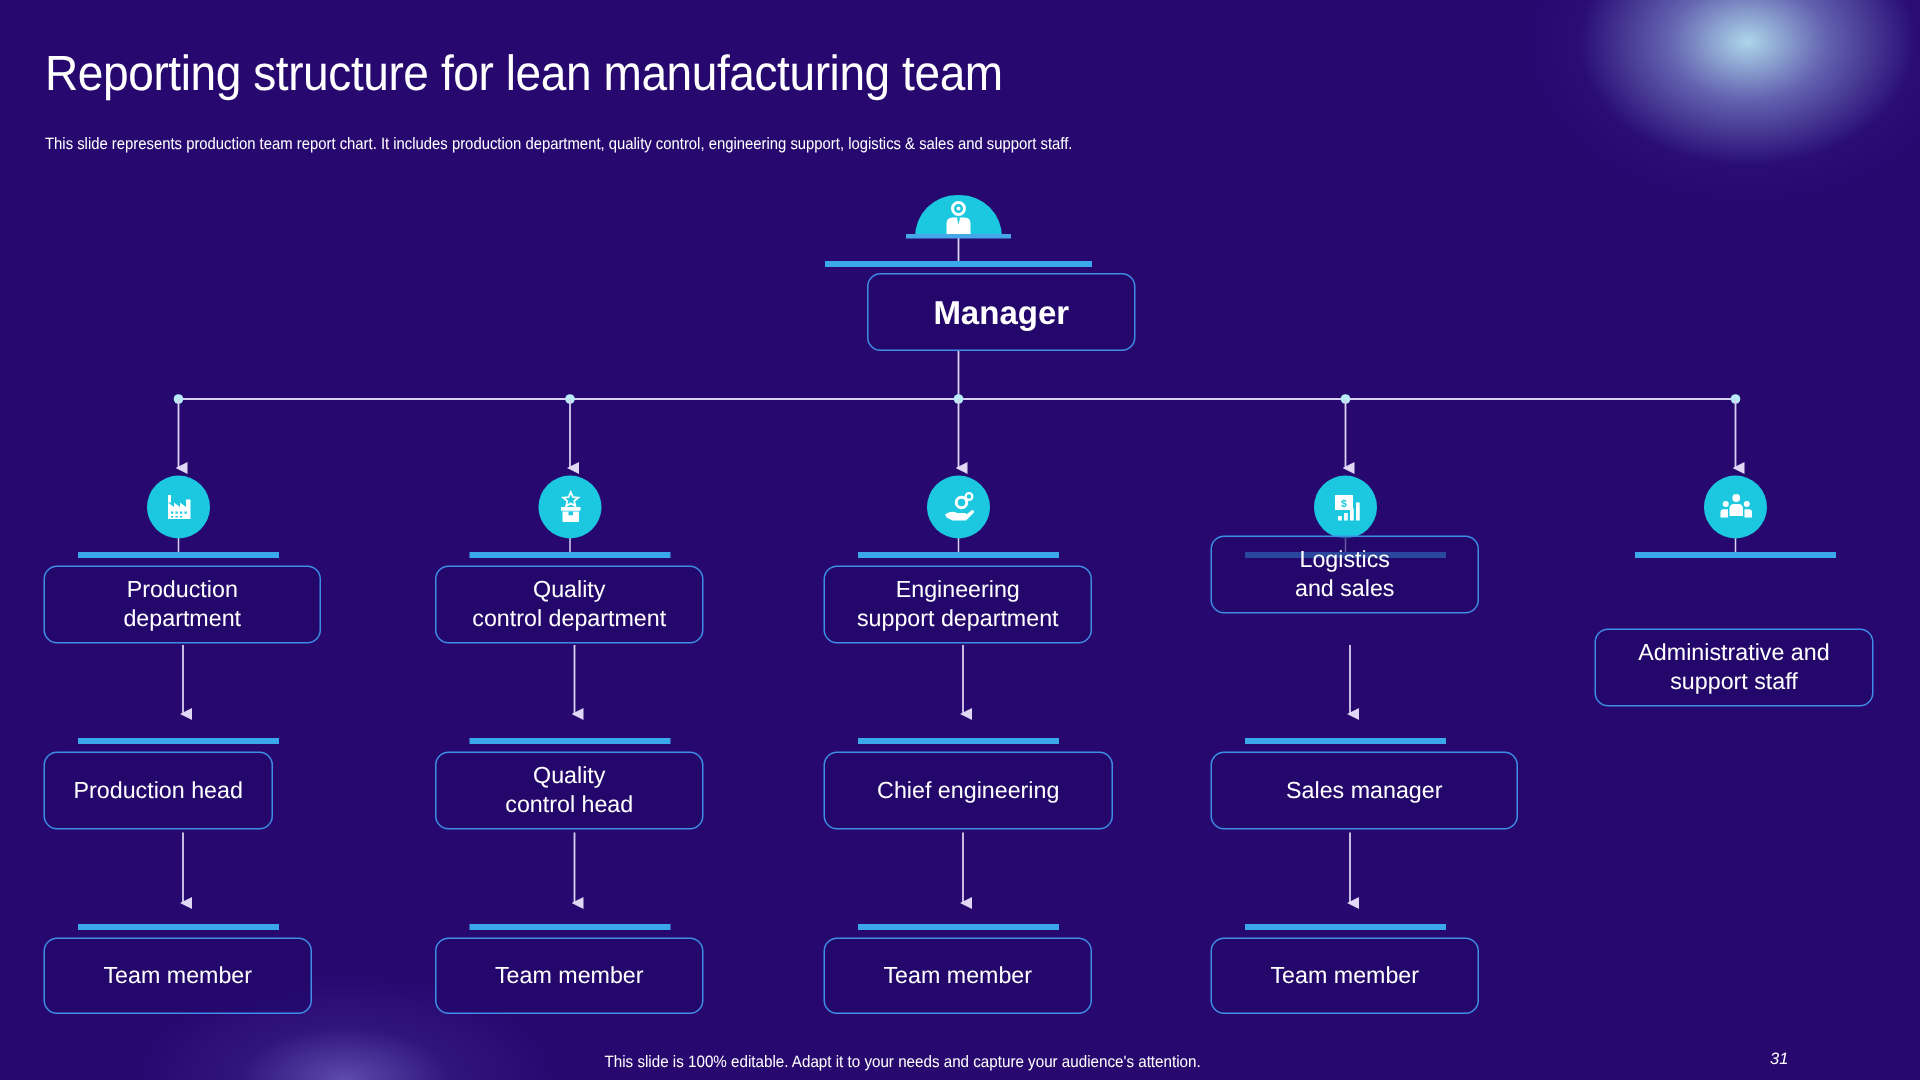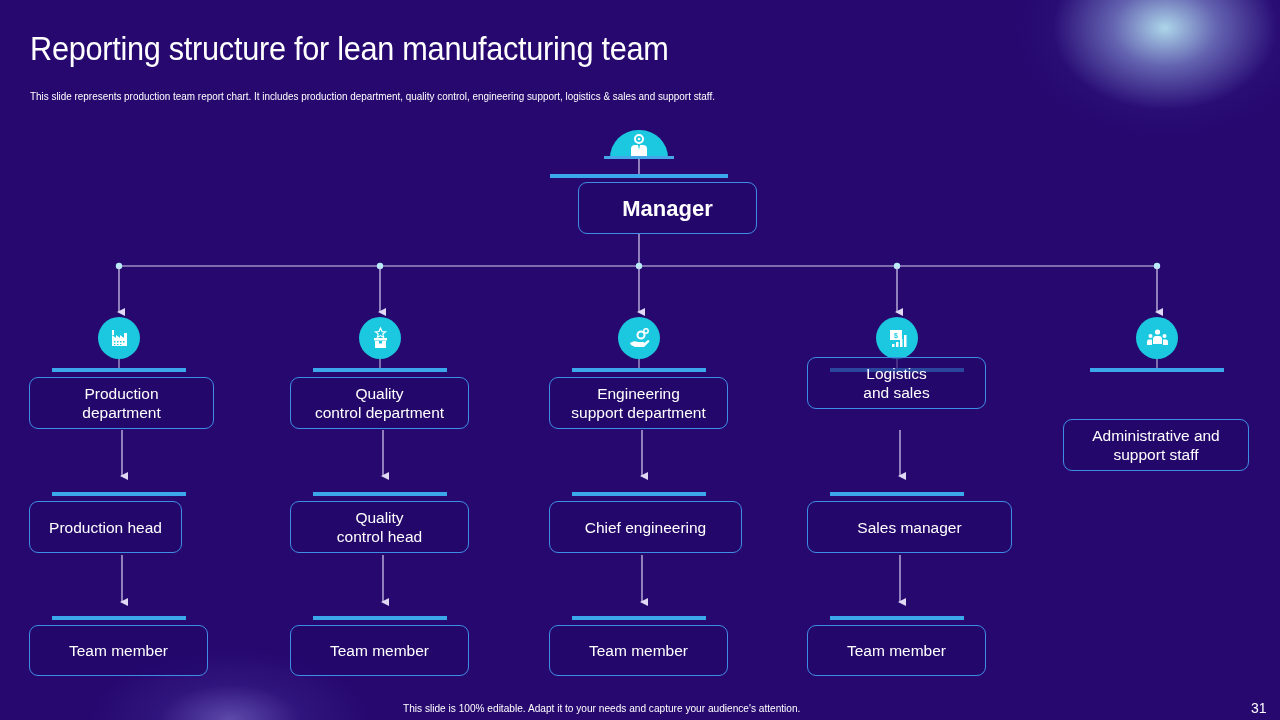--- a/index.html
+++ b/index.html
@@ -47,21 +47,21 @@
     text-align: center; color: #ffffff; font-size: 15.5px; line-height: 19px;
     background: rgba(34,6,105,0.6);
   }
   .box span { white-space: pre-line; }
   .box.mgr { font-size: 22px; font-weight: bold; }
   .footer {
     position: absolute; left: 403px; top: 702px; font-size: 11px; color: #ffffff;
     transform: scaleX(0.92); transform-origin: left top;
   }
   .pagenum {
-    position: absolute; left: 1251px; top: 700px; font-size: 14px; color: #ffffff;
+    position: absolute; left: 1180px; top: 700px; font-size: 11px; color: #ffffff; font-style: italic;
   }
 </style>
 </head>
 <body>
 
 <div class="title">Reporting structure for lean manufacturing team</div>
 <div class="subtitle">This slide represents production team report chart. It includes production department, quality control, engineering support, logistics &amp; sales and support staff.</div>
 
 <svg class="lines" width="1280" height="720">
   <defs>

